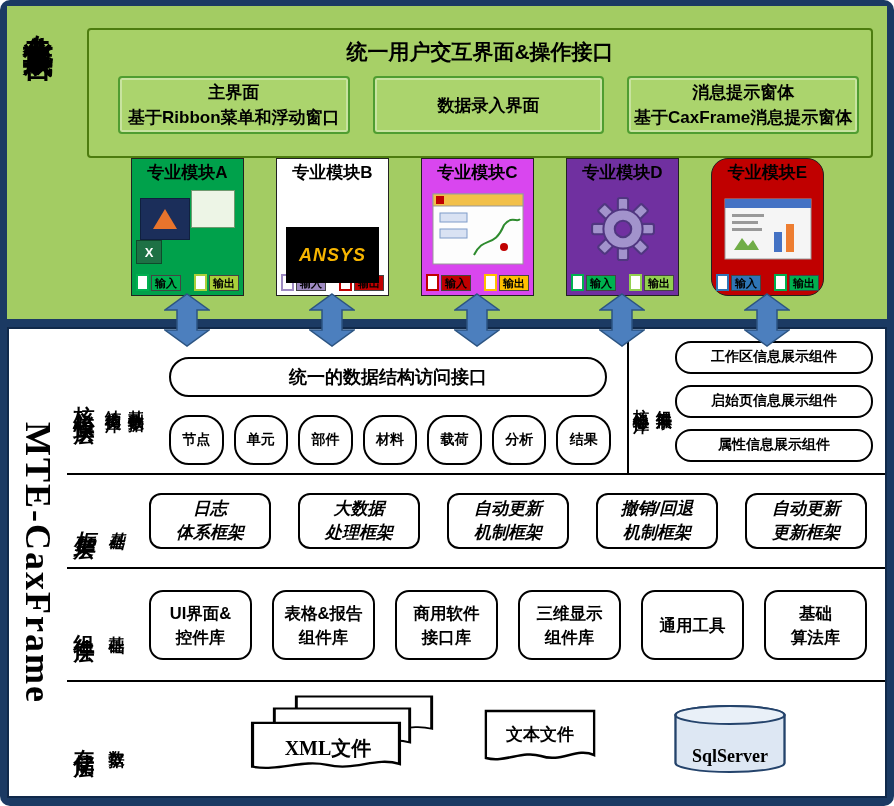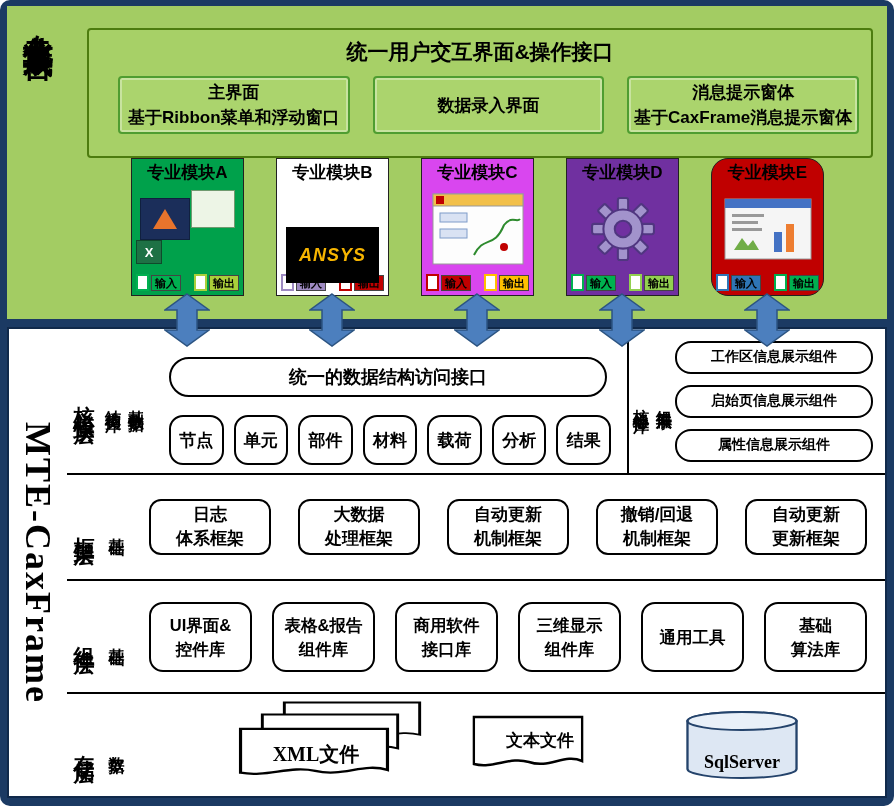--- a/index.html
+++ b/index.html
@@ -50,52 +50,52 @@
   .flow-arrow{position:absolute;top:293px;width:46px;height:54px;z-index:5;}
 
   
   .white-panel{position:absolute;left:7px;top:327px;width:880px;height:471px;background:#fff;
                border:2px solid #10294A;box-sizing:border-box;display:flex;}
   .mte{width:58px;display:flex;align-items:center;justify-content:center;}
   .mte-text{writing-mode:vertical-rl;font-family:"Liberation Serif",serif;font-size:36px;font-weight:bold;letter-spacing:2px;}
   .rows{flex:1;display:flex;flex-direction:column;}
   .row{display:flex;align-items:stretch;border-top:2px solid #000;box-sizing:border-box;}
   .row.first{border-top:none;}
-  .row1{height:144px;}.row2{height:106px;}.row3{height:113px;}.row4{flex:1;}
+  .row1{height:144px;}.row2{height:94px;font-style:italic;}.row3{height:113px;}.row4{flex:1;}
   .layer-label{width:34px;display:flex;align-items:center;justify-content:center;}
   .layer-label span{writing-mode:vertical-rl;text-orientation:upright;font-weight:bold;font-size:21px;letter-spacing:5px;}
   .sublabels{display:flex;align-items:center;justify-content:center;gap:2px;}
   .sublabels span{writing-mode:vertical-rl;text-orientation:upright;font-weight:bold;font-size:16px;letter-spacing:2px;}
   .sub-narrow{width:30px;}
   .sub-wide{width:46px;}
 
   .r1-left{flex:1;box-sizing:border-box;}
   .iface-pill{margin:28px 20px 0 22px;height:40px;border:2px solid #000;border-radius:20px;
               display:flex;align-items:center;justify-content:center;font-size:18px;font-weight:bold;box-sizing:border-box;}
   .pill-row{display:flex;gap:10px;margin:18px 16px 0 22px;}
-  .pill{flex:1;height:50px;border:2px solid #000;border-radius:14px;display:flex;align-items:center;
-        justify-content:center;font-size:17px;font-weight:bold;box-sizing:border-box;}
+  .pill{flex:1;height:50px;border:2px solid #000;border-radius:20px;display:flex;align-items:center;
+        justify-content:center;font-size:14px;font-weight:bold;box-sizing:border-box;}
   .r1-right{width:258px;border-left:2px solid #000;display:flex;box-sizing:border-box;}
   .r1-right .sublabels{width:46px;}
   .rboxes{flex:1;display:flex;flex-direction:column;justify-content:center;gap:11px;padding-right:12px;}
   .rpill{height:33px;border:2px solid #000;border-radius:16px;display:flex;align-items:center;
          justify-content:center;font-size:14px;font-weight:bold;box-sizing:border-box;}
 
   .layer-content{flex:1;display:flex;align-items:center;justify-content:space-between;padding:0 18px;}
   .fbox{width:122px;height:56px;border:2px solid #000;border-radius:12px;display:flex;flex-direction:column;
         align-items:center;justify-content:center;font-size:17px;font-weight:bold;line-height:24px;box-sizing:border-box;}
   .cbox{width:103px;height:70px;border:2px solid #000;border-radius:14px;display:flex;flex-direction:column;
         align-items:center;justify-content:center;font-size:16.5px;font-weight:bold;line-height:24px;box-sizing:border-box;}
 
   .r4-content{flex:1;display:flex;align-items:center;padding-left:22px;justify-content:center;}
   .xml-stack{position:relative;width:192px;height:88px;}
   .doc-svg{position:absolute;}
   .xml-label{position:absolute;left:2px;top:40px;width:152px;text-align:center;font-size:20px;
              font-weight:bold;font-family:"Liberation Serif",serif;}
-  .text-doc{position:relative;width:112px;height:60px;margin-left:42px;padding-left:24px;}
+  .text-doc{position:relative;width:112px;height:60px;margin-left:42px;}
   .tdoc-label{position:absolute;left:0;top:14px;width:100%;text-align:center;font-size:17px;font-weight:bold;}
   .cyl{position:relative;width:100px;height:72px;margin-left:80px;}
   .cyl.wide{width:116px;margin-left:76px;}
   .cyl-label{position:absolute;left:0;right:0;bottom:8px;text-align:center;font-weight:bold;
              font-family:"Liberation Serif",serif;font-size:18px;}
 </style>
 </head>
 <body>
 
 <div class="stage">

